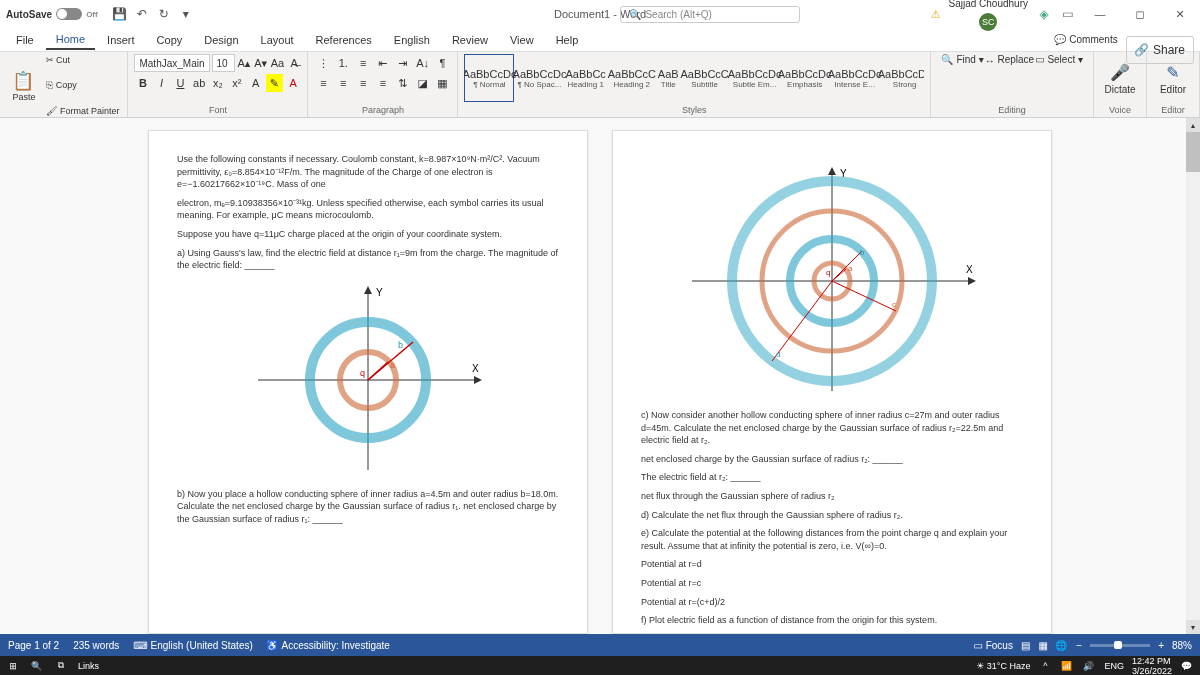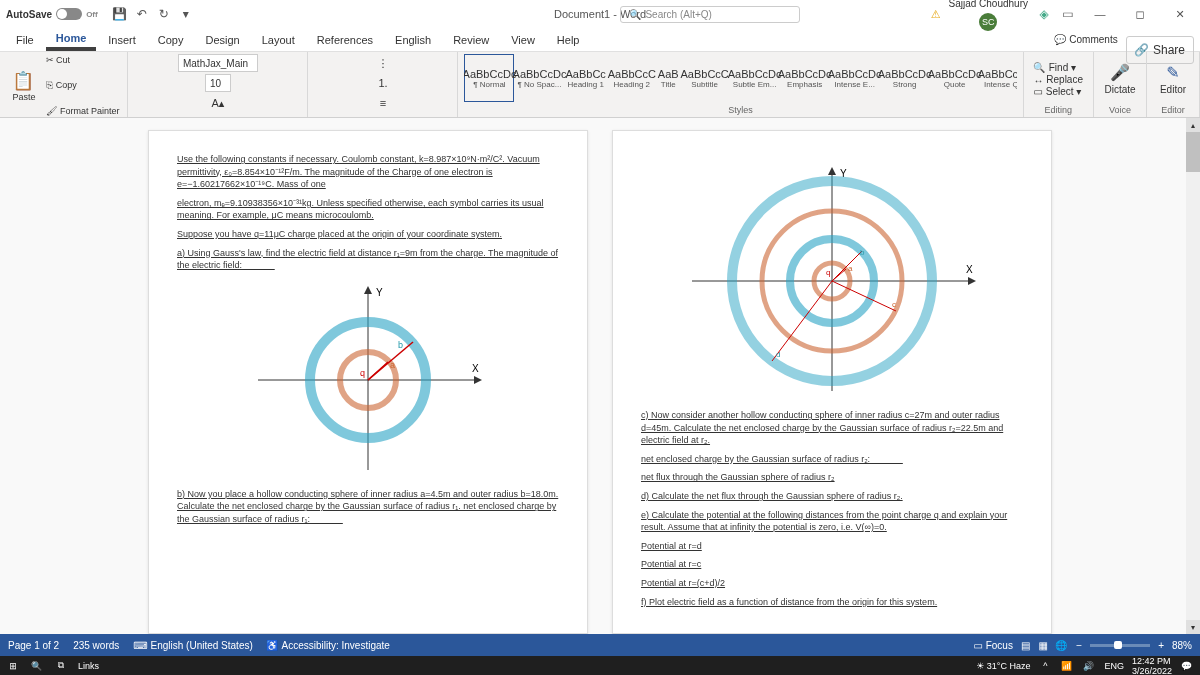--- a/index.html
+++ b/index.html
@@ -16,48 +16,48 @@
 .search-box { position: absolute; left: 620px; display: flex; align-items: center; gap: 4px; border: 1px solid #ccc; padding: 2px 8px; border-radius: 3px; width: 180px; font-size: 10px; color: #888; }
 .title-right { margin-left: auto; display: flex; align-items: center; gap: 8px; padding-right: 4px; }
 .user-badge { display: flex; align-items: center; gap: 4px; font-size: 10px; flex-direction: column; }
 .avatar { width: 18px; height: 18px; background: #4a7d3a; color: #fff; border-radius: 50%; display: flex; align-items: center; justify-content: center; font-size: 9px; }
 .win-btn { width: 32px; height: 28px; display: flex; align-items: center; justify-content: center; color: #555; cursor: pointer; }
 .warn-icon { color: #e6a817; }
 
 
 .ribbon-tabs { height: 24px; display: flex; align-items: center; padding: 0 6px; gap: 2px; border-bottom: 1px solid #e0e0e0; font-size: 11px; }
 .rtab { padding: 3px 10px; cursor: pointer; color: #333; }
-.rtab.active { border-bottom: 4px solid #404040; color: #2b579a; font-weight: 700; }
+.rtab.active { border-bottom: 2px solid #404040; color: #2b579a; font-weight: 400; }
 .ribbon-right { margin-left: auto; display: flex; gap: 8px; align-items: center; }
 .share-btn { border: 1px solid #ccc; padding: 6px 8px; border-radius: 3px; font-size: 12px; margin-top: 20px; }
 
 
 .ribbon { height: 66px; background: #f3f2f1; display: flex; border-bottom: 1px solid #d0d0d0; font-size: 10px; }
 .rgroup { border-right: 1px solid #d8d8d8; padding: 2px 6px; display: flex; flex-direction: column; height: 100%; }
 .rgroup-body { flex: 1; display: flex; gap: 2px; }
 .rgroup-label { text-align: center; font-size: 9px; color: #666; padding-top: 1px; position: relative; }
 .paste-col { display: flex; flex-direction: column; align-items: center; justify-content: center; width: 36px; }
 .clip-col { display: flex; flex-direction: column; gap: 13px; justify-content: center; font-size: 9px; }
 .clip-item { padding: 1px 2px; white-space: nowrap; cursor: pointer; }
-.font-row { display: flex; gap: 2px; align-items: center; flex-direction: column; }
+.font-row { display: flex; gap: 2px; align-items: center; }
 .font-sel { border: 1px solid #ccc; background: #fff; padding: 1px 4px; font-size: 10px; height: 18px; display: flex; align-items: center; }
 .fbtn { width: 18px; height: 18px; display: flex; align-items: center; justify-content: center; cursor: pointer; font-size: 11px; border: 0; background: transparent; }
 .font-col { display: flex; flex-direction: column; gap: 2px; }
 .para-col { display: flex; flex-direction: column; gap: 2px; }
 .styles-gallery { display: flex; gap: 0; overflow: hidden; }
 .style-item { width: 50px; height: 48px; border: 1px solid transparent; display: flex; flex-direction: column; align-items: center; justify-content: center; cursor: pointer; }
 .style-item.sel { border: 1px solid #2b579a; }
 .style-prev { font-size: 11px; }
 .style-name { font-size: 8px; color: #555; }
-.edit-col { display: flex; flex-direction: column; gap: 1px; justify-content: center; font-size: 10px; padding: 0 4px; }
+.edit-col { display: flex; gap: 1px; justify-content: center; font-size: 10px; padding: 0 4px; }
 .voice-col, .editor-col { display: flex; flex-direction: column; align-items: center; justify-content: center; width: 40px; gap: 2px; }
 
 
 .doc-area { height: 516px; background: #f9f9f9; overflow: hidden; position: relative; display: flex; justify-content: center; padding-top: 12px; gap: 24px; }
-.page-col { width: 440px; background: #fff; border: 1px solid #ddd; box-shadow: 0 1px 3px rgba(0,0,0,.1); padding: 22px 28px; font-size: 9px; line-height: 1.4; color: #333; position: relative; text-decoration: underline; }
+.page-col { width: 440px; background: #fff; border: 1px solid #ddd; box-shadow: 0 1px 3px rgba(0,0,0,.1); padding: 22px 28px; font-size: 9px; line-height: 1.4; color: #333; position: relative; }
 .page-col p { margin-bottom: 6px; }
 .figure-svg { display: block; margin: 8px auto; }
 .scrollbar-v { position: absolute; right: 0; top: 0; width: 14px; height: 100%; background: #f0f0f0; }
 .scroll-up, .scroll-dn { height: 14px; background: #e0e0e0; display: flex; align-items: center; justify-content: center; font-size: 8px; cursor: pointer; }
 .scroll-track { height: calc(100% - 28px); position: relative; }
 .scroll-thumb { position: absolute; top: 0; width: 100%; height: 40px; background: #c0c0c0; cursor: pointer; }
 
 
 .statusbar { height: 22px; background: #2b579a; color: #fff; display: flex; align-items: center; font-size: 10px; padding: 0 8px; gap: 14px; }
 .sb-right { margin-left: auto; display: flex; align-items: center; gap: 8px; }
@@ -313,20 +313,21 @@
       <line x1="150" y1="120" x2="214" y2="150" stroke="#c00"></line>
       <line x1="150" y1="120" x2="90" y2="200" stroke="#c00"></line>
       <text x="144" y="114" font-size="8" fill="#c00">q</text>
       <text x="166" y="110" font-size="8" fill="#c63">a</text>
       <text x="178" y="94" font-size="8" fill="#29a">b</text>
       <text x="210" y="146" font-size="8" fill="#c63">c</text>
       <text x="94" y="196" font-size="8" fill="#29a">d</text>
     </svg>
     <p>c) Now consider another hollow conducting sphere of inner radius c=27m and outer radius d=45m. Calculate the net enclosed charge by the Gaussian surface of radius r₂=22.5m and electric field at r₂.</p>
     <p>net enclosed charge by the Gaussian surface of radius r₂: ______</p>
+    <p>The electric field at r₂: ______</p>
     <p>net flux through the Gaussian sphere of radius r₂</p>
     <p>d) Calculate the net flux through the Gaussian sphere of radius r₂.</p>
     <p>e) Calculate the potential at the following distances from the point charge q and explain your result. Assume that at infinity the potential is zero, i.e. V(∞)=0.</p>
     <p>Potential at r=d</p>
     <p>Potential at r=c</p>
     <p>Potential at r=(c+d)/2</p>
     <p>f) Plot electric field as a function of distance from the origin for this system.</p>
   </div>
   <div class="scrollbar-v">
     <div class="scroll-up">▴</div>

